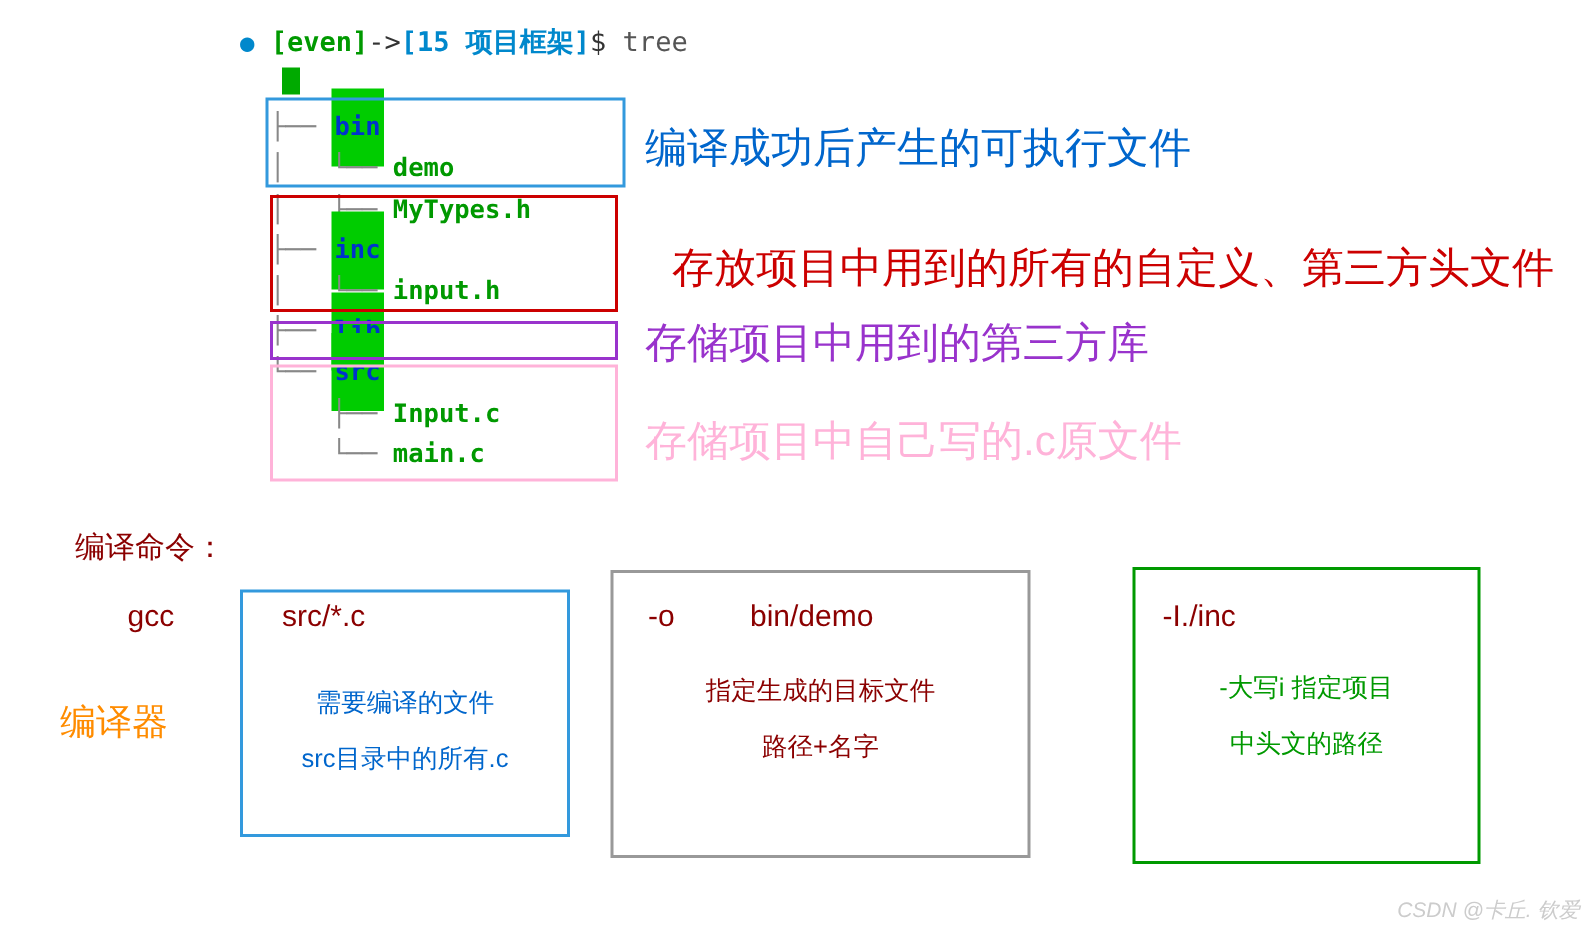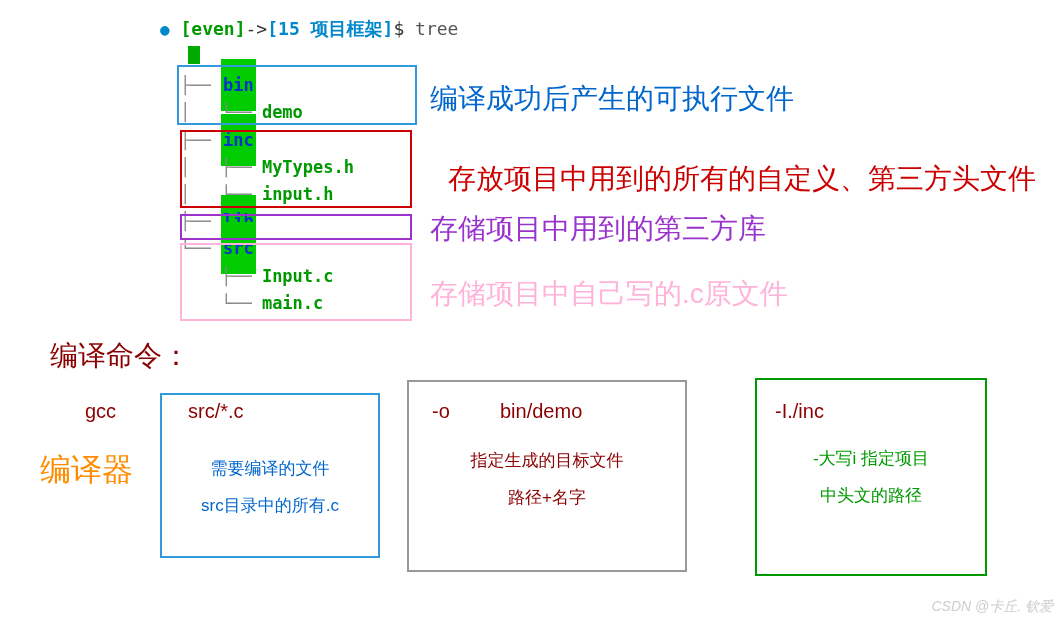--- a/index.html
+++ b/index.html
@@ -54,28 +54,28 @@
     .box-inc { position: absolute; left: 180px; top: 130px; width: 232px; height: 78px; border: 2px solid #cc0000; }
     .box-lib { position: absolute; left: 180px; top: 214px; width: 232px; height: 26px; border: 2px solid #9933cc; }
     .box-src { position: absolute; left: 180px; top: 243px; width: 232px; height: 78px; border: 2px solid #ffb3d9; }
     
     .label { position: absolute; font-size: 28px; }
     .label-bin { left: 430px; top: 80px; color: #0066cc; }
     .label-inc { left: 448px; top: 160px; color: #cc0000; }
     .label-lib { left: 430px; top: 210px; color: #9933cc; }
     .label-src { left: 430px; top: 275px; color: #ffb3d9; }
     
-    .compile-title { position: absolute; left: 50px; top: 337px; font-size: 28px; color: #8b0000; }
+    .compile-title { position: absolute; left: 50px; top: 351px; font-size: 20px; color: #8b0000; }
     .cmd-part { position: absolute; font-size: 20px; color: #8b0000; }
     .cmd-gcc { left: 85px; top: 400px; }
     .cmd-src { left: 188px; top: 400px; }
     .cmd-o { left: 432px; top: 400px; }
     .cmd-bin { left: 500px; top: 400px; }
     .cmd-i { left: 775px; top: 400px; }
-    .compiler-label { position: absolute; left: 40px; top: 449px; font-size: 31px; color: #ff8c00; }
+    .compiler-label { position: absolute; left: 40px; top: 465px; font-size: 24px; color: #ff8c00; }
     
     .exp-box { position: absolute; border: 2px solid; text-align: center; }
     .exp-box1 { left: 160px; top: 393px; width: 220px; height: 165px; border-color: #3399dd; }
     .exp-box2 { left: 407px; top: 380px; width: 280px; height: 192px; border-color: #999; }
     .exp-box3 { left: 755px; top: 378px; width: 232px; height: 198px; border-color: #009900; }
     .exp-text { font-size: 17px; line-height: 2.2; margin-top: 55px; }
     .exp-box1 .exp-text { color: #0066cc; }
     .exp-box2 .exp-text { color: #8b0000; margin-top: 60px; }
     .exp-box3 .exp-text { color: #009900; margin-top: 60px; }
     .watermark {
@@ -93,22 +93,22 @@
 <div class="terminal-area">
   <span class="bullet">●</span>
   <span class="bracket-even">[even]</span><span class="arrow">-&gt;</span><span class="bracket-path">[15 项目框架]</span><span class="dollar">$</span>
   <span class="cmd">tree</span>
 </div>
 
 <div class="tree">
   <div class="tree-line"><span class="tree-root"></span></div>
   <div class="tree-line">├── <span class="dir-box">bin</span></div>
   <div class="tree-line">│   └── <span class="file">demo</span></div>
+  <div class="tree-line">│   ├── <span class="file">MyTypes.h</span></div>
   <div class="tree-line">├── <span class="dir-box">inc</span></div>
-  <div class="tree-line">│   ├── <span class="file">MyTypes.h</span></div>
   <div class="tree-line">│   └── <span class="file">input.h</span></div>
   <div class="tree-line">├── <span class="dir-box">lib</span></div>
   <div class="tree-line">└── <span class="dir-box">src</span></div>
   <div class="tree-line">    ├── <span class="file">Input.c</span></div>
   <div class="tree-line">    └── <span class="file">main.c</span></div>
 </div>
 
 <div class="box-bin"></div>
 <div class="box-inc"></div>
 <div class="box-lib"></div>

